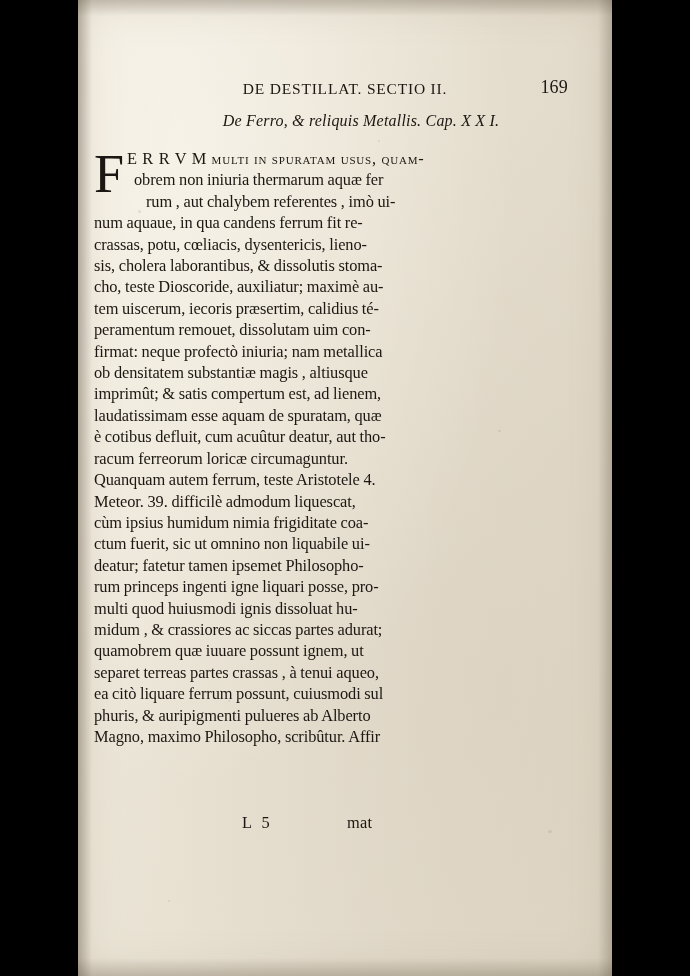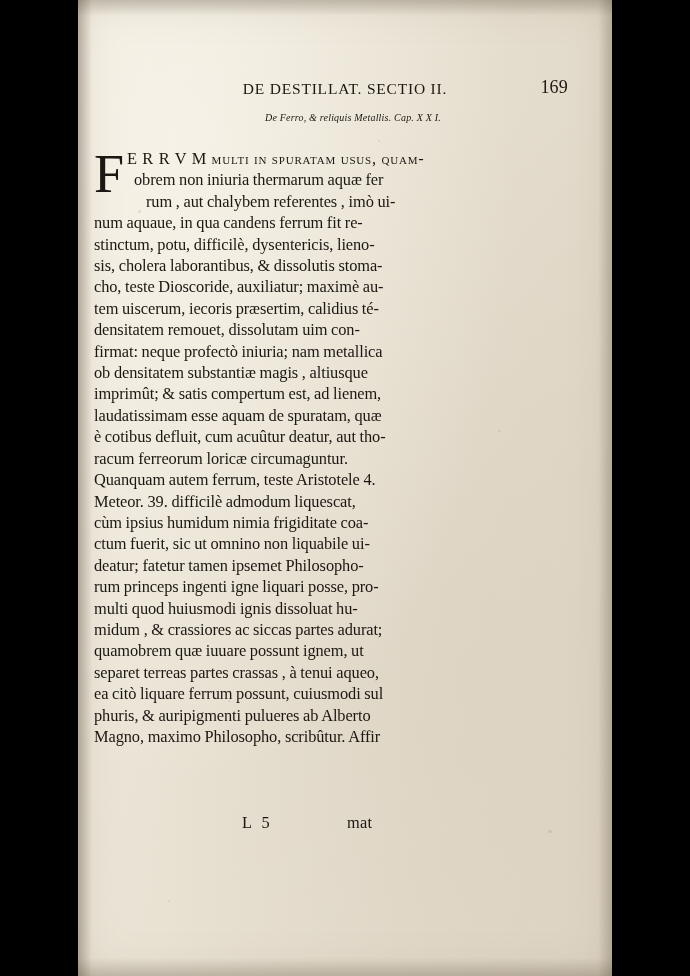--- a/index.html
+++ b/index.html
@@ -58,26 +58,26 @@
   .folio {
     position: absolute;
     right: 44px;
     top: 53px;
     font-size: 18px;
     font-weight: normal;
     letter-spacing: 0.2px;
   }
   .chapter-line {
     position: absolute;
-    left: 8px;
+    left: 16px;
     top: 88px;
     width: 534px;
     text-align: center;
     font-style: italic;
-    font-size: 10px;
+    font-size: 16px;
     letter-spacing: 0.2px;
   }
   .body {
     position: absolute;
     left: 16px;
     top: 124px;
     width: 412px;
     font-size: 16.4px;
     line-height: 21.4px;
     text-align: left;
@@ -153,25 +153,25 @@
     <div class="folio">169</div>
 
     <div class="chapter-line">De Ferro, &amp; reliquis Metallis.   Cap. X X I.</div>
 
     <div class="body">
       <span class="dropcap">F</span>
       <span class="line smallcaps">E R R V M multi in spuratam usus, quam-</span>
       <span class="line indent1">obrem non iniuria thermarum aquæ fer</span>
       <span class="line indent2">rum , aut chalybem referentes , imò ui-</span>
       <span class="line">num aquaue, in qua candens ferrum fit re-</span>
-      <span class="line">stinctum, potu, difficilè, dysentericis, lieno-</span>
+      <span class="line">crassas, potu, cœliacis, dysentericis, lieno-</span>
       <span class="line">sis, cholera laborantibus, &amp; dissolutis stoma-</span>
       <span class="line">cho, teste Dioscoride, auxiliatur; maximè au-</span>
       <span class="line">tem uiscerum, iecoris præsertim, calidius té-</span>
-      <span class="line">densitatem remouet, dissolutam uim con-</span>
+      <span class="line">peramentum remouet, dissolutam uim con-</span>
       <span class="line">firmat: neque profectò iniuria; nam metallica</span>
       <span class="line">ob densitatem substantiæ magis , altiusque</span>
       <span class="line">imprimût; &amp; satis compertum est, ad lienem,</span>
       <span class="line">laudatissimam esse aquam de spuratam, quæ</span>
       <span class="line">è cotibus defluit, cum acuûtur deatur, aut tho-</span>
       <span class="line">racum ferreorum loricæ circumaguntur.</span>
       <span class="line">Quanquam autem ferrum, teste Aristotele 4.</span>
       <span class="line">Meteor. 39. difficilè admodum liquescat,</span>
       <span class="line">cùm ipsius humidum nimia frigiditate coa-</span>
       <span class="line">ctum fuerit, sic ut omnino non liquabile ui-</span>

